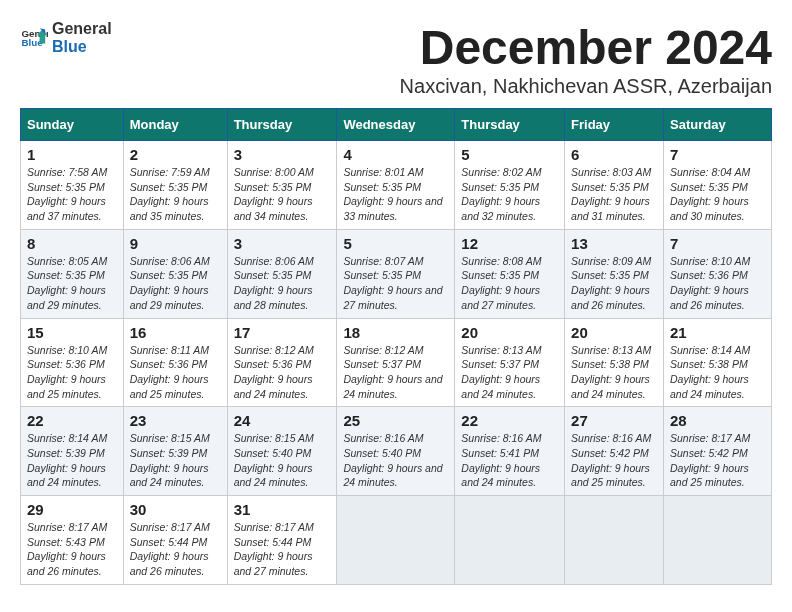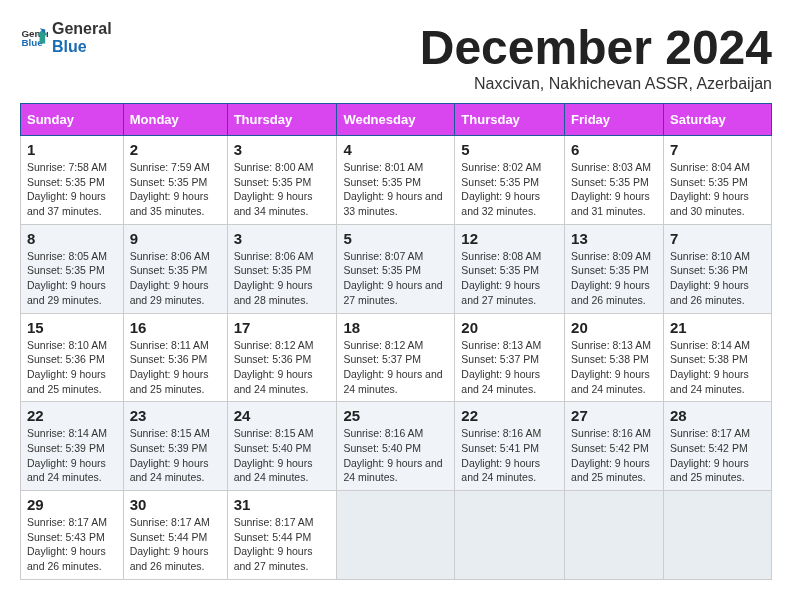--- a/index.html
+++ b/index.html
@@ -27,30 +27,30 @@
     }
     .title-section {
       text-align: right;
     }
     .main-title {
       font-size: 48px;
       font-weight: bold;
       color: #222;
     }
     .subtitle {
-      font-size: 16px;
+      font-size: 20px;
       color: #333;
     }
     table {
       width: 100%;
       border-collapse: collapse;
       font-size: 11px;
     }
     thead tr {
-      background-color: #d946ef;
+      background-color: #0f766e;
       color: #fff;
     }
     thead th {
       padding: 8px 6px;
       text-align: left;
       font-size: 13px;
       font-weight: bold;
       border: 1px solid #1a5a9a;
     }
     tbody tr {
@@ -71,20 +71,21 @@
       font-size: 15px;
       font-weight: bold;
       display: block;
       margin-bottom: 2px;
       color: #222;
     }
     .day-info {
       font-size: 10.5px;
       color: #333;
       line-height: 1.4;
+      font-style: italic;
     }
     .empty-cell {
       background-color: #e8edf2;
     }
   </style>
 </head>
 <body>
 
 <div class="header-section">
   <div class="logo">

